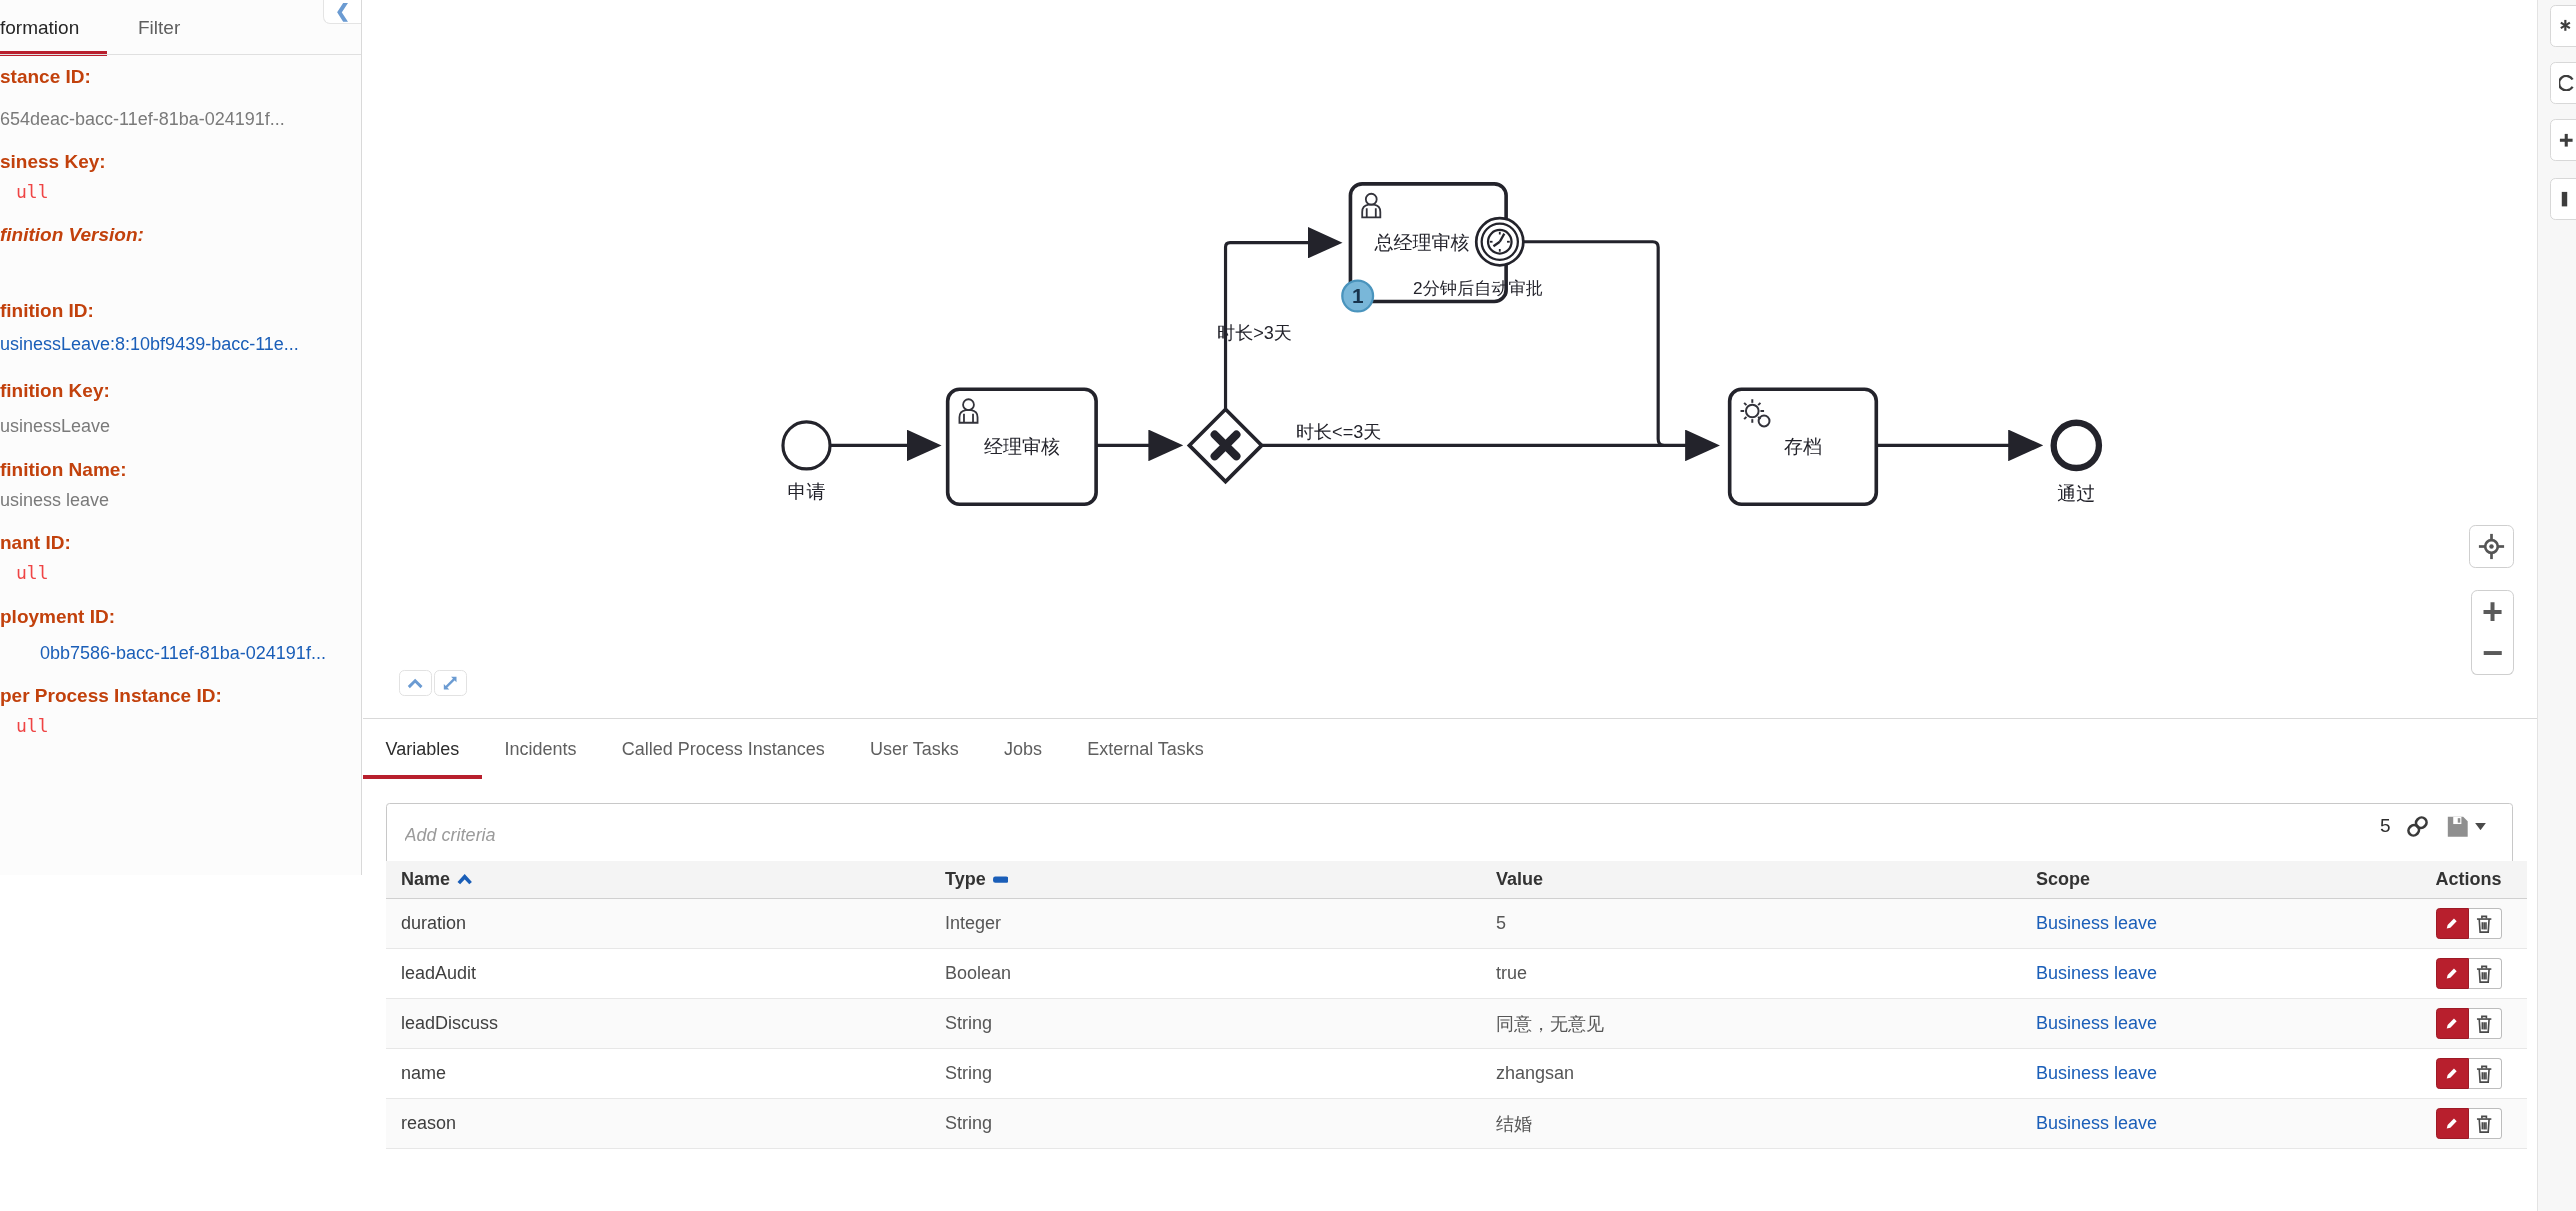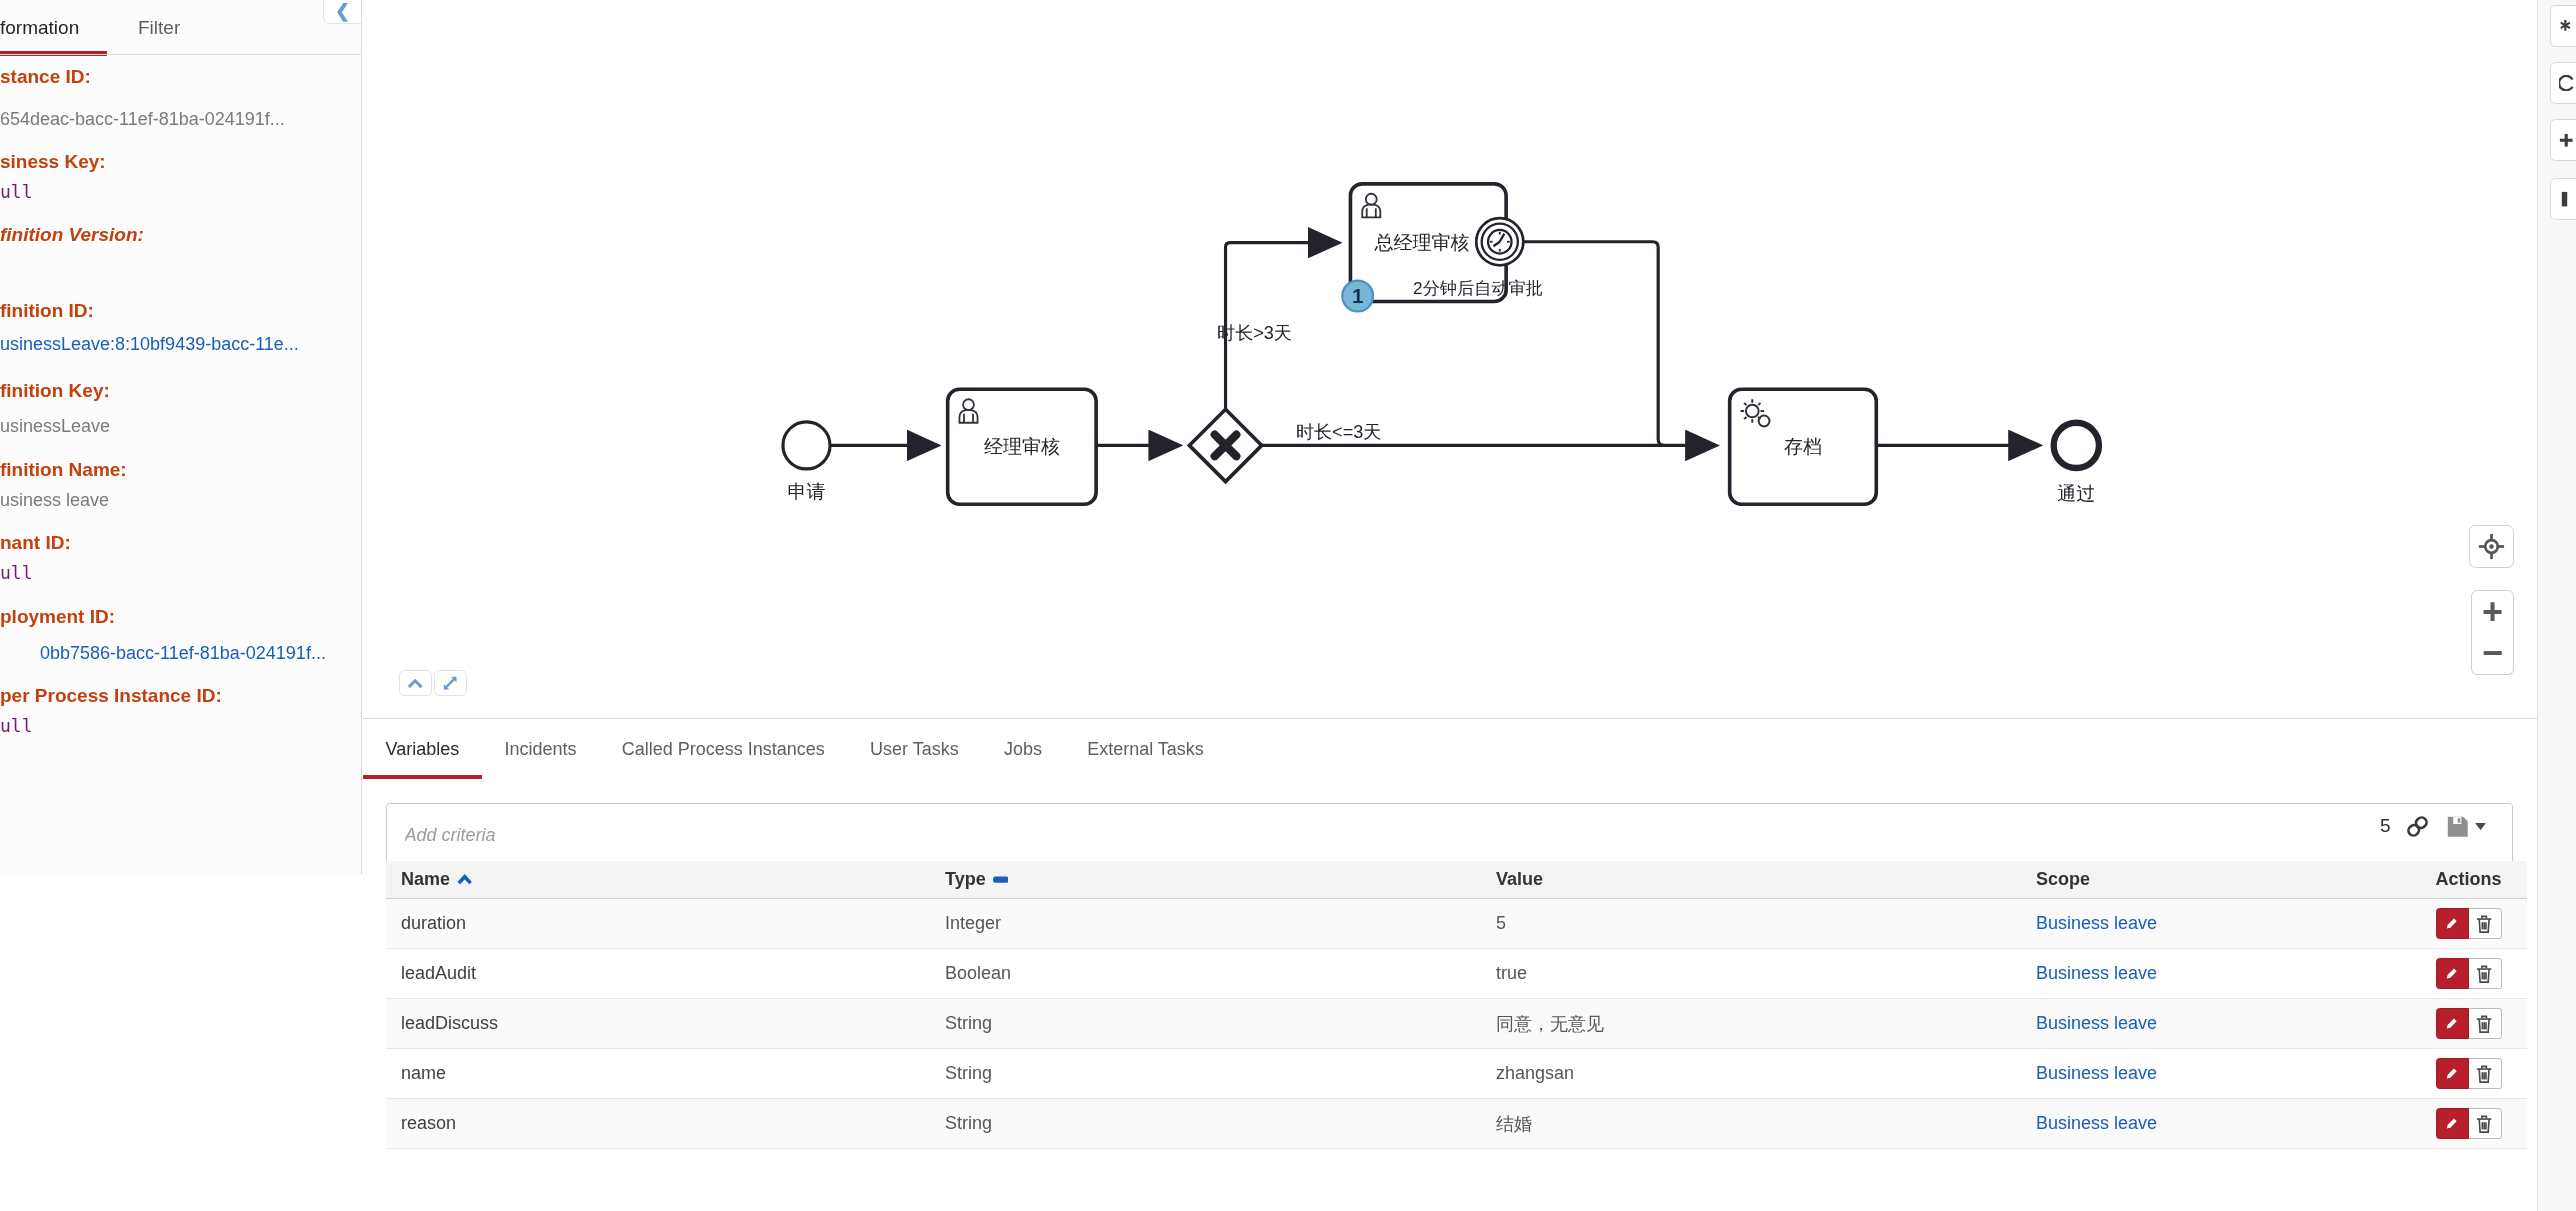--- a/index.html
+++ b/index.html
@@ -13,21 +13,21 @@
   .sb-tabs-line { position:absolute; left:0; top:54px; width:362px; height:0.9px; background:#e0e0e0; }
   .sb-tab { position:absolute; top:17px; font-size:19px; color:#5f5f5f; cursor:pointer; }
   .sb-tab.active { color:#262626; }
   .sb-underline { position:absolute; left:0; top:51px; width:107px; height:4.5px; background:#b81f2d; }
   .sb-collapse { position:absolute; right:0; top:0; width:38px; height:23.5px; background:#fff;
                  border:0.9px solid #e4e4e4; border-top:none; border-right:none;
                  border-radius:0 0 0 7.2px; color:#6b9bd2; font-size:18px; font-weight:bold;
                  display:flex; align-items:center; justify-content:center; cursor:pointer; }
   .sb-label { position:absolute; left:0; font-size:19px; font-weight:bold; color:#c2410c; white-space:nowrap; }
   .sb-value { position:absolute; left:0; font-size:18px; color:#7a7a7a; white-space:nowrap; }
-  .sb-value.code { font-family:"DejaVu Sans Mono", monospace; color:#701a75; }
+  .sb-value.code { font-family:"DejaVu Sans Mono", monospace; color:#ef4444;padding-left:16px; }
   .sb-value.link { color:#1a5eb8; cursor:pointer; }
 
   
   .rail { position:absolute; left:2537px; top:0; width:39px; height:1211px;
           background:#f7f7f7; border-left:0.9px solid #e3e3e3; }
   .rail-btn { position:absolute; left:11.8px; width:47px; height:42px; background:#fff;
               border:0.9px solid #d8d8d8; border-radius:5.4px; display:flex; align-items:center;
               padding-left:8.1px; color:#3d3d3d; cursor:pointer; }
 
   

